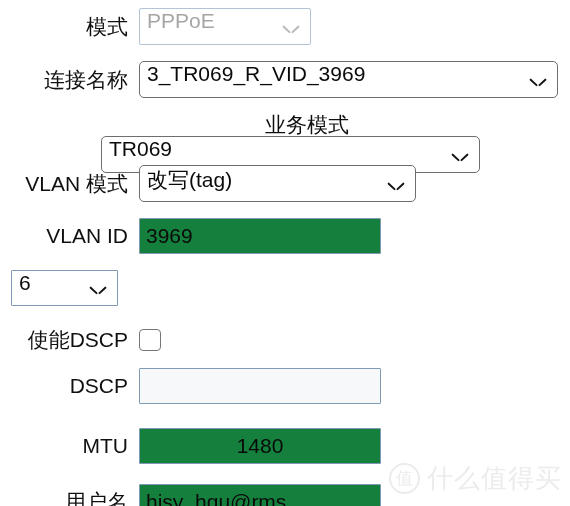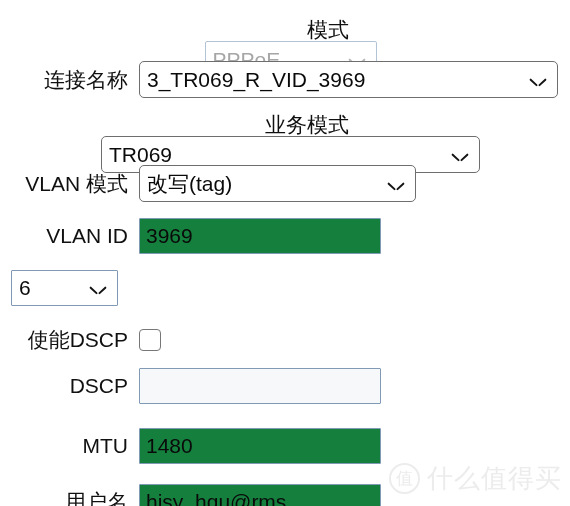--- a/index.html
+++ b/index.html
@@ -51,21 +51,21 @@
 
   
   .sel {
     position: relative;
     box-sizing: border-box;
     border: 1.6px solid #6e6e6e;
     border-radius: 5px;
     background: #ffffff;
     height: 37px;
     display: flex;
-    align-items: center;
+    align-items: flex-start;
     font-size: 21px;
     color: #0a0a0a;
     padding-left: 7px;
     padding-right: 34px;
     white-space: nowrap;
   }
 
   
   .sel.disabled {
     border: 1.6px solid #b3c3d6;
@@ -164,21 +164,21 @@
     color: #ececec;
     font-size: 26px;
     letter-spacing: 1px;
     white-space: nowrap;
   }
 </style>
 </head>
 <body>
 
 <div id="form-root">
-    <div class="form-row" style="top: 18px; flex-direction: column;">
+    <div class="form-row" style="top: 8px;">
       <div class="row-label">模式</div>
       <div class="field-wrap">
         <div class="sel disabled" style="width: 172px;">
           <span>PPPoE</span>
           <span class="caret"></span>
         </div>
       </div>
     </div>
     <div class="form-row" style="top: 61px;">
       <div class="row-label">连接名称</div>
@@ -233,21 +233,21 @@
       <div class="row-label">DSCP</div>
       <div class="field-wrap">
         <div class="txt readonly" style="width: 242px;">
           <span></span>
         </div>
       </div>
     </div>
     <div class="form-row" style="top: 428px;">
       <div class="row-label">MTU</div>
       <div class="field-wrap">
-        <div class="txt" style="width: 242px;">
+        <div class="txt" style="width: 242px; justify-content: center;">
           <span>1480</span>
         </div>
       </div>
     </div>
     <div class="form-row" style="top: 484px;">
       <div class="row-label">用户名</div>
       <div class="field-wrap">
         <div class="txt" style="width: 242px;">
           <span>hjsy_hgu@rms</span>
         </div>

